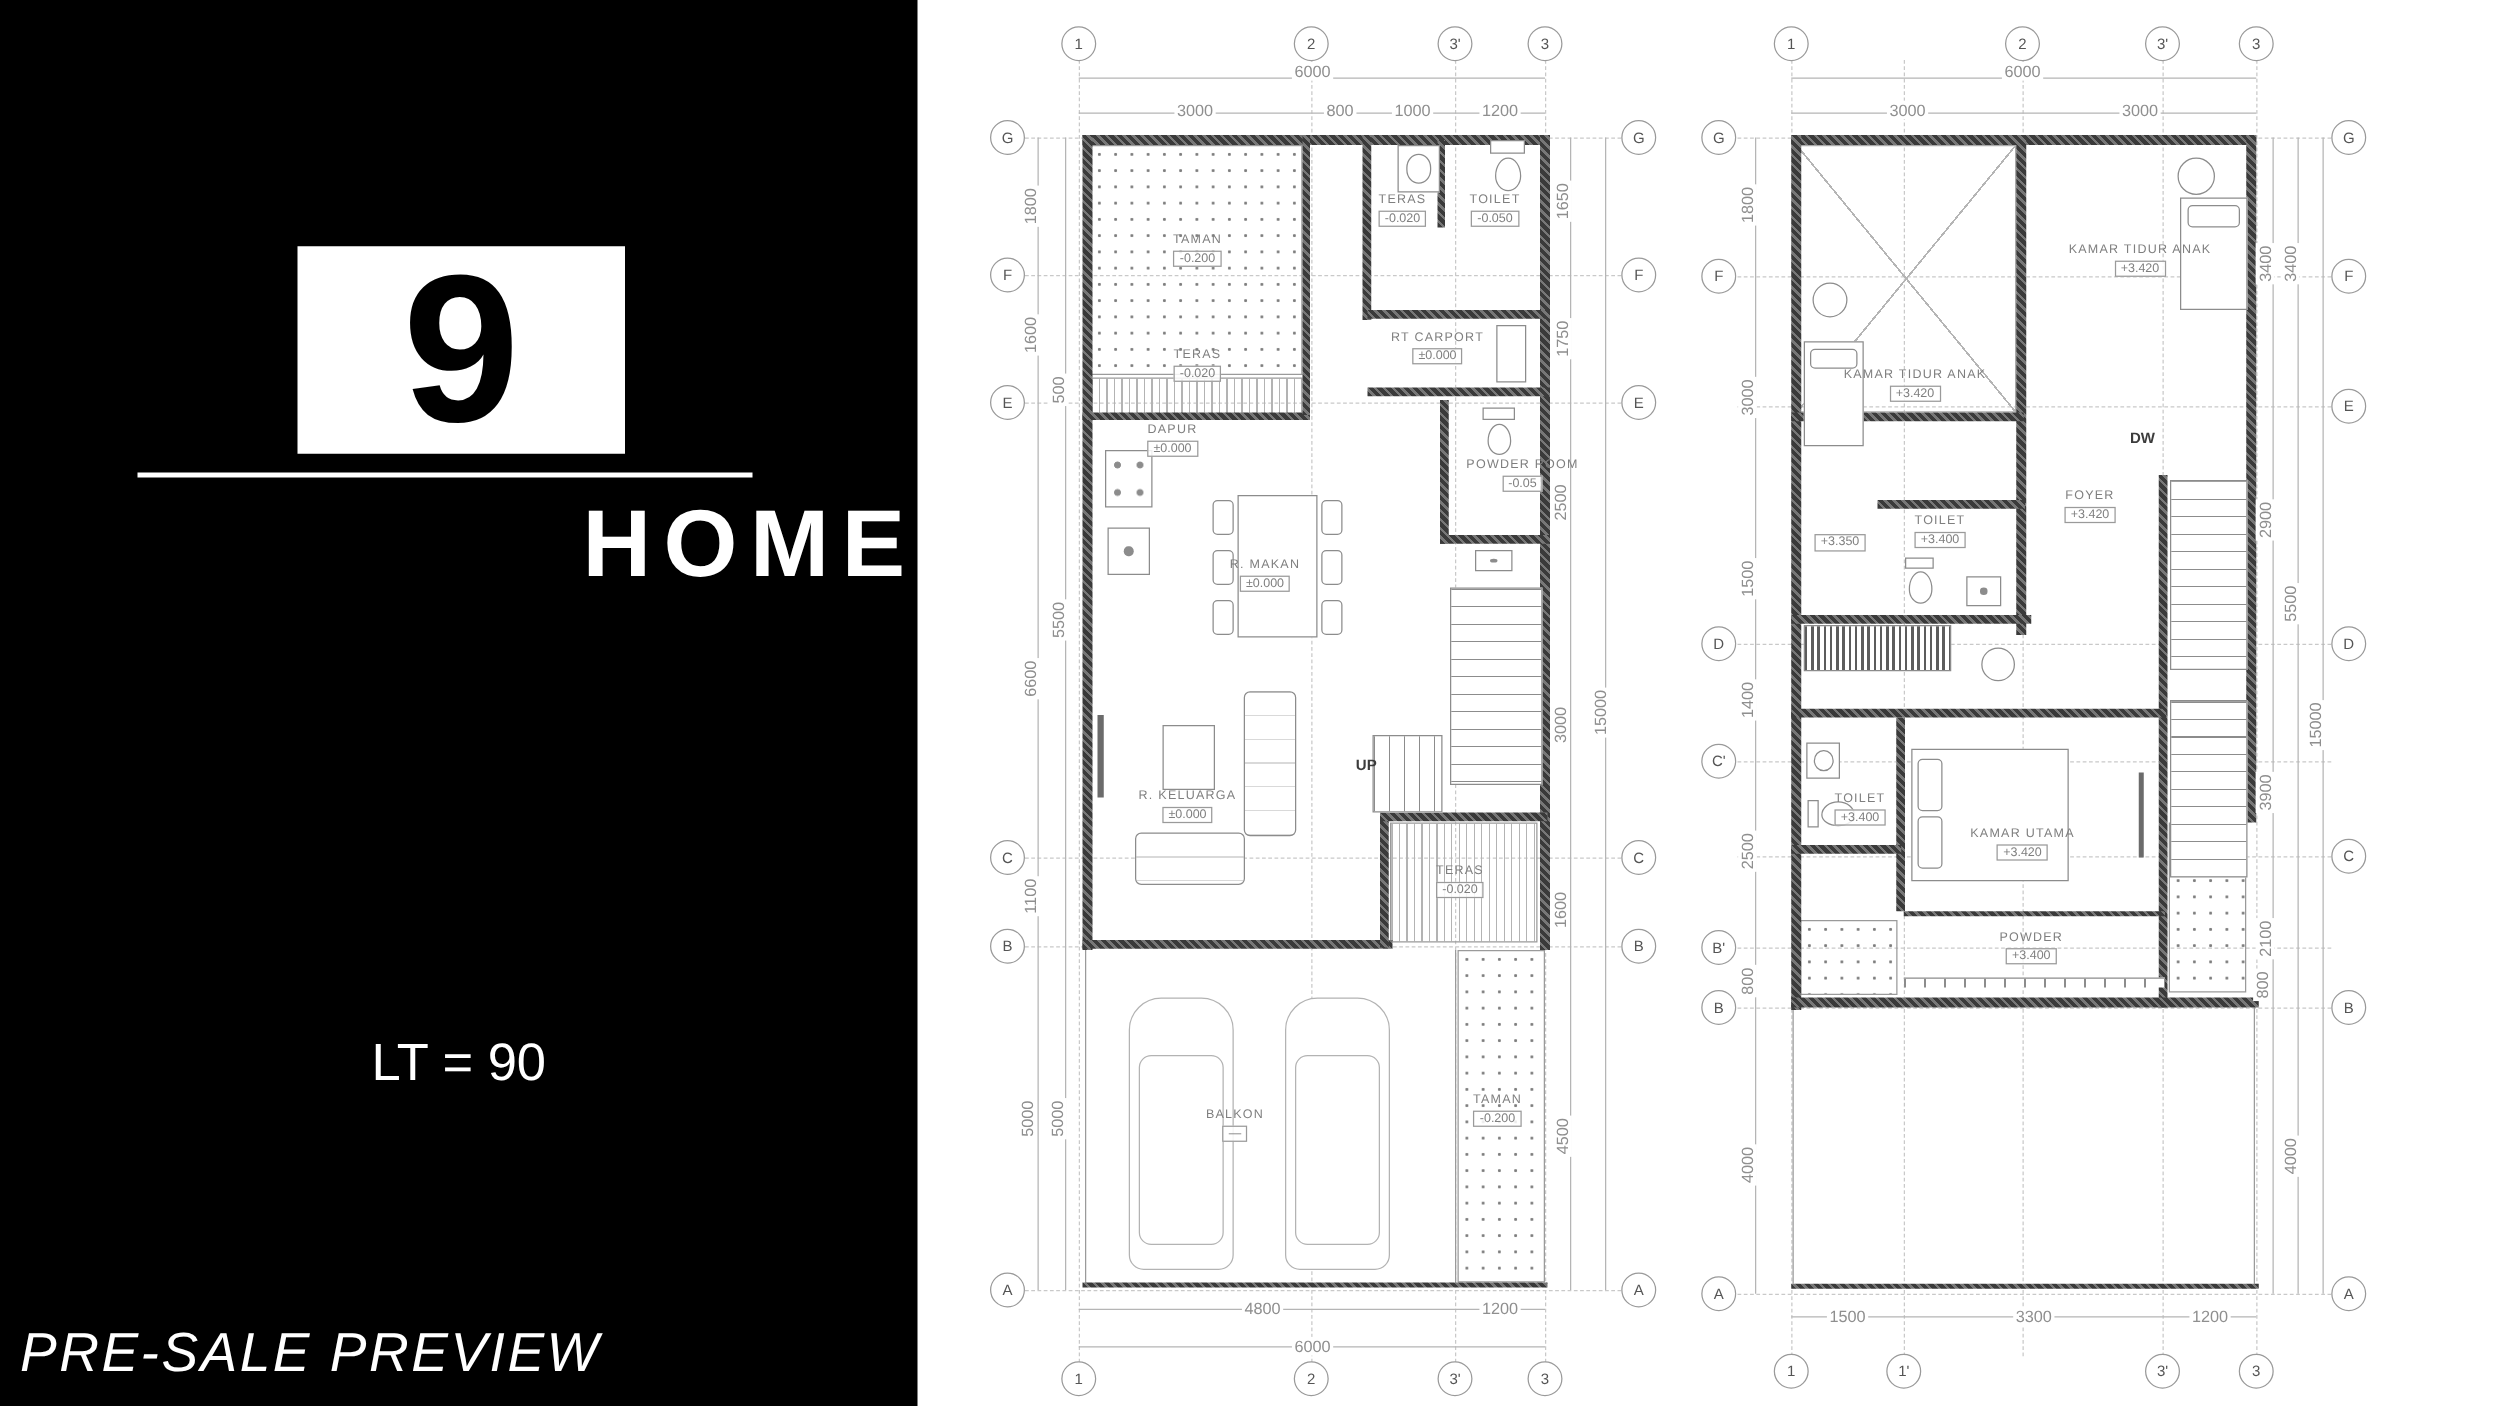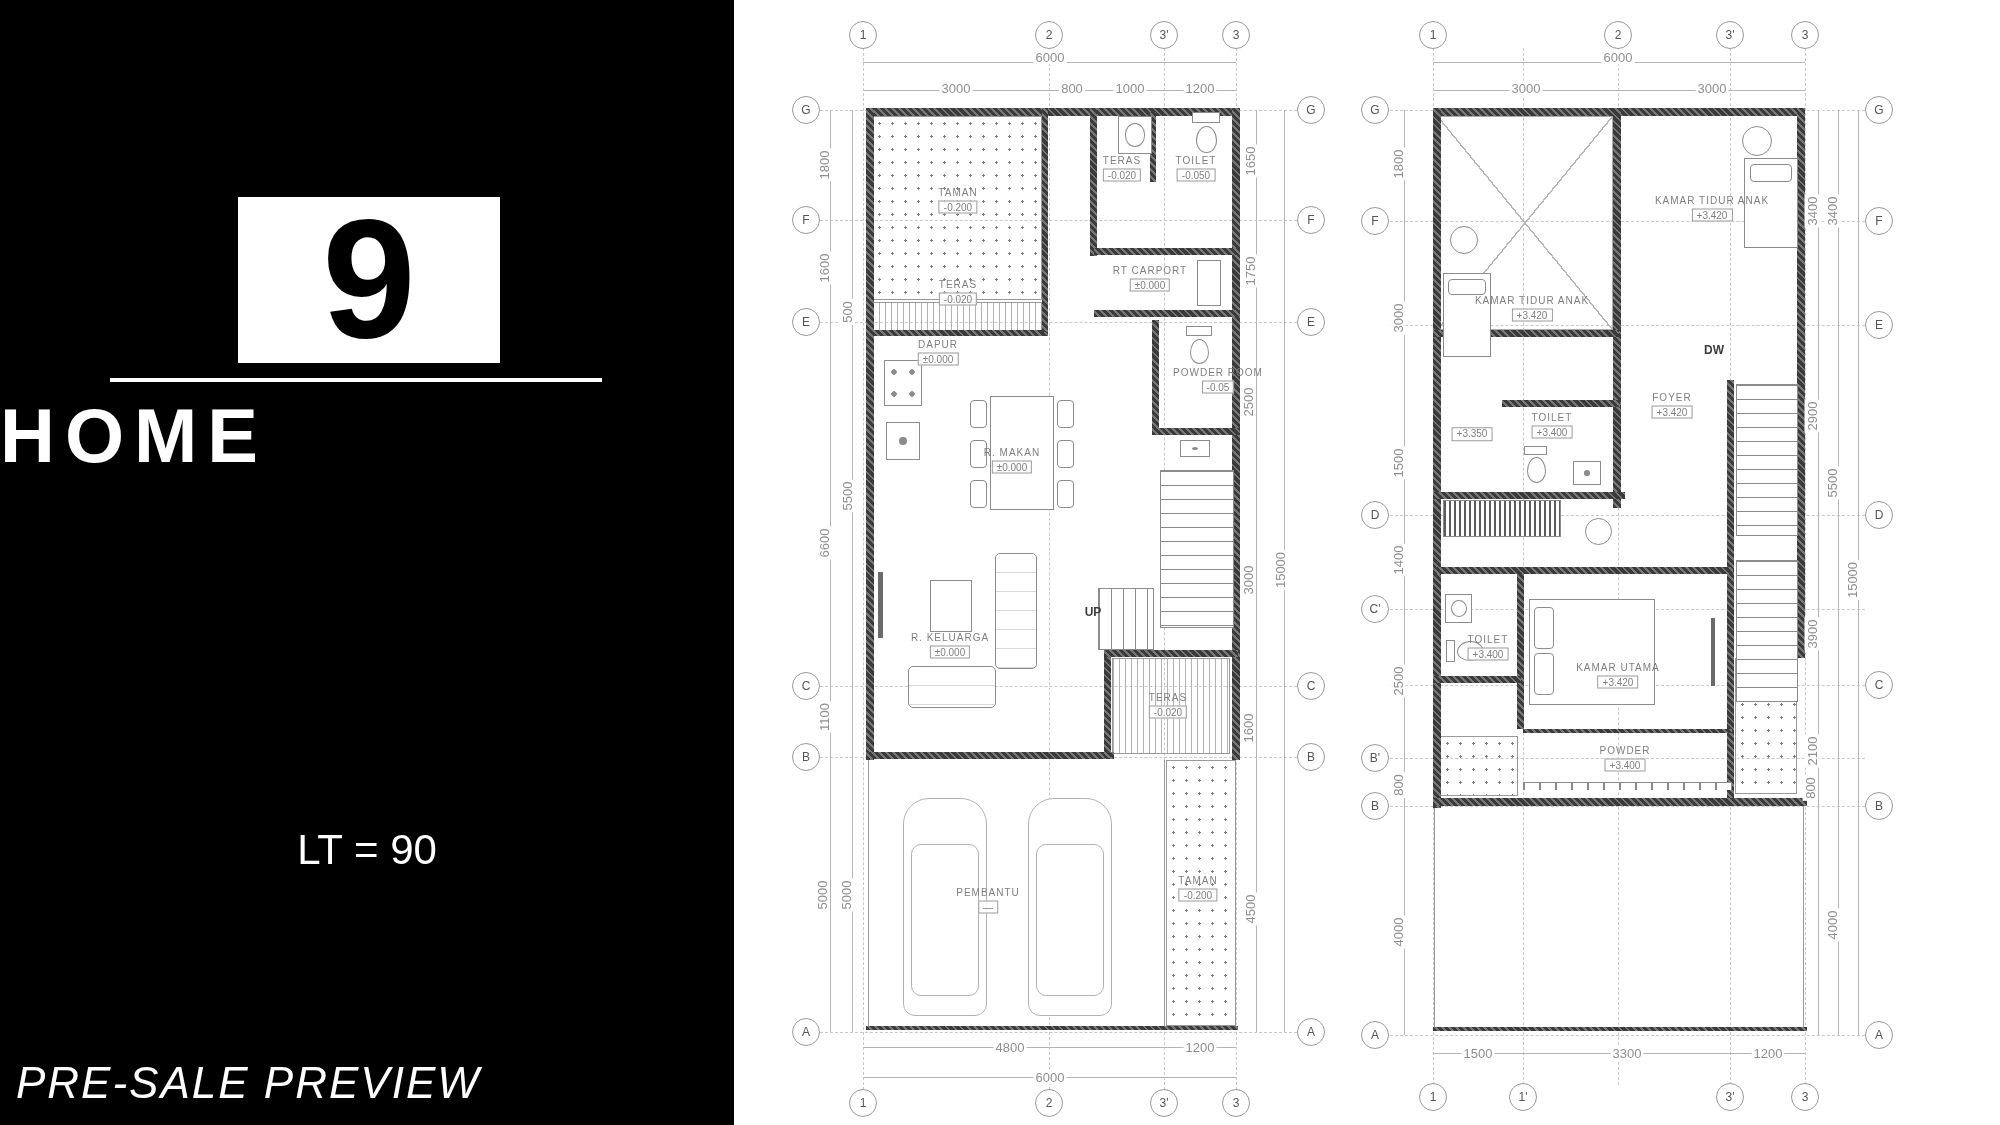--- a/index.html
+++ b/index.html
@@ -6,21 +6,21 @@
   #canvas {
     position:relative; width:2000px; height:1125px; background:#ffffff;
     overflow:hidden; font-family:"Liberation Sans", sans-serif;
   }
   
   .panel { position:absolute; left:0; top:0; width:734px; height:1125px; background:#000; color:#fff; }
   .logo-box { position:absolute; left:238px; top:197px; width:262px; height:166px; background:#fff;
               display:flex; align-items:center; justify-content:center; }
   .logo-9 { color:#000; font-size:168px; font-weight:700; line-height:0.9; }
   .logo-line { position:absolute; left:110px; top:378px; width:492px; height:4px; background:#fff; }
-  .logo-home { position:absolute; left:0; top:392px; width:734px; text-align:left;
+  .logo-home { position:absolute; left:0; top:392px; width:734px; text-align:right;
                font-size:76px; font-weight:700; letter-spacing:10px; }
   .size-text { position:absolute; left:0; top:638px; width:734px; text-align:center; font-size:84px; font-weight:400; }
   .lt-text { position:absolute; left:0; top:826px; width:734px; text-align:center; font-size:42px; }
   .lb-text { position:absolute; left:0; top:892px; width:734px; text-align:center; font-size:42px; }
   .footer-text { position:absolute; left:16px; top:1058px; font-size:44px; font-style:italic; letter-spacing:2px; }
 
   
   .abs { position:absolute; }
   .gline-v { border-left:1px dashed #c9c9c9; width:0; }
   .gline-h { border-top:1px dashed #c9c9c9; height:0; }
@@ -156,21 +156,21 @@
       <div class="abs room-label" style="left: 958px; top: 200px;"><div class="room-name">TAMAN</div><div class="room-value">-0.200</div></div>
       <div class="abs room-label" style="left: 958px; top: 292px;"><div class="room-name">TERAS</div><div class="room-value">-0.020</div></div>
       <div class="abs room-label" style="left: 1122px; top: 168px;"><div class="room-name">TERAS</div><div class="room-value">-0.020</div></div>
       <div class="abs room-label" style="left: 1196px; top: 168px;"><div class="room-name">TOILET</div><div class="room-value">-0.050</div></div>
       <div class="abs room-label" style="left: 1150px; top: 278px;"><div class="room-name">RT CARPORT</div><div class="room-value">±0.000</div></div>
       <div class="abs room-label" style="left: 938px; top: 352px;"><div class="room-name">DAPUR</div><div class="room-value">±0.000</div></div>
       <div class="abs room-label" style="left: 1012px; top: 460px;"><div class="room-name">R. MAKAN</div><div class="room-value">±0.000</div></div>
       <div class="abs room-label" style="left: 1192px; top: 380px; margin-left: 26px;"><div class="room-name">POWDER ROOM</div><div class="room-value">-0.05</div></div>
       <div class="abs room-label" style="left: 950px; top: 645px;"><div class="room-name">R. KELUARGA</div><div class="room-value">±0.000</div></div>
       <div class="abs room-label" style="left: 1168px; top: 705px;"><div class="room-name">TERAS</div><div class="room-value">-0.020</div></div>
-      <div class="abs room-label" style="left: 988px; top: 900px;"><div class="room-name">PEMBANTU</div><div class="room-value">—</div></div>
+      <div class="abs room-label" style="left: 988px; top: 900px;"><div class="room-name">BALKON</div><div class="room-value">—</div></div>
       <div class="abs room-label" style="left: 1198px; top: 888px;"><div class="room-name">TAMAN</div><div class="room-value">-0.200</div></div>
       <div class="abs txt" style="left: 1093px; top: 612px;">UP</div>
       <div class="abs dim" style="left: 1050px; top: 57px;">6000</div>
       <div class="abs dim" style="left: 956px; top: 88px;">3000</div>
       <div class="abs dim" style="left: 1072px; top: 88px;">800</div>
       <div class="abs dim" style="left: 1130px; top: 88px;">1000</div>
       <div class="abs dim" style="left: 1200px; top: 88px;">1200</div>
       <div class="abs dim" style="left: 1010px; top: 1047px;">4800</div>
       <div class="abs dim" style="left: 1200px; top: 1047px;">1200</div>
       <div class="abs dim" style="left: 1050px; top: 1077px;">6000</div>

